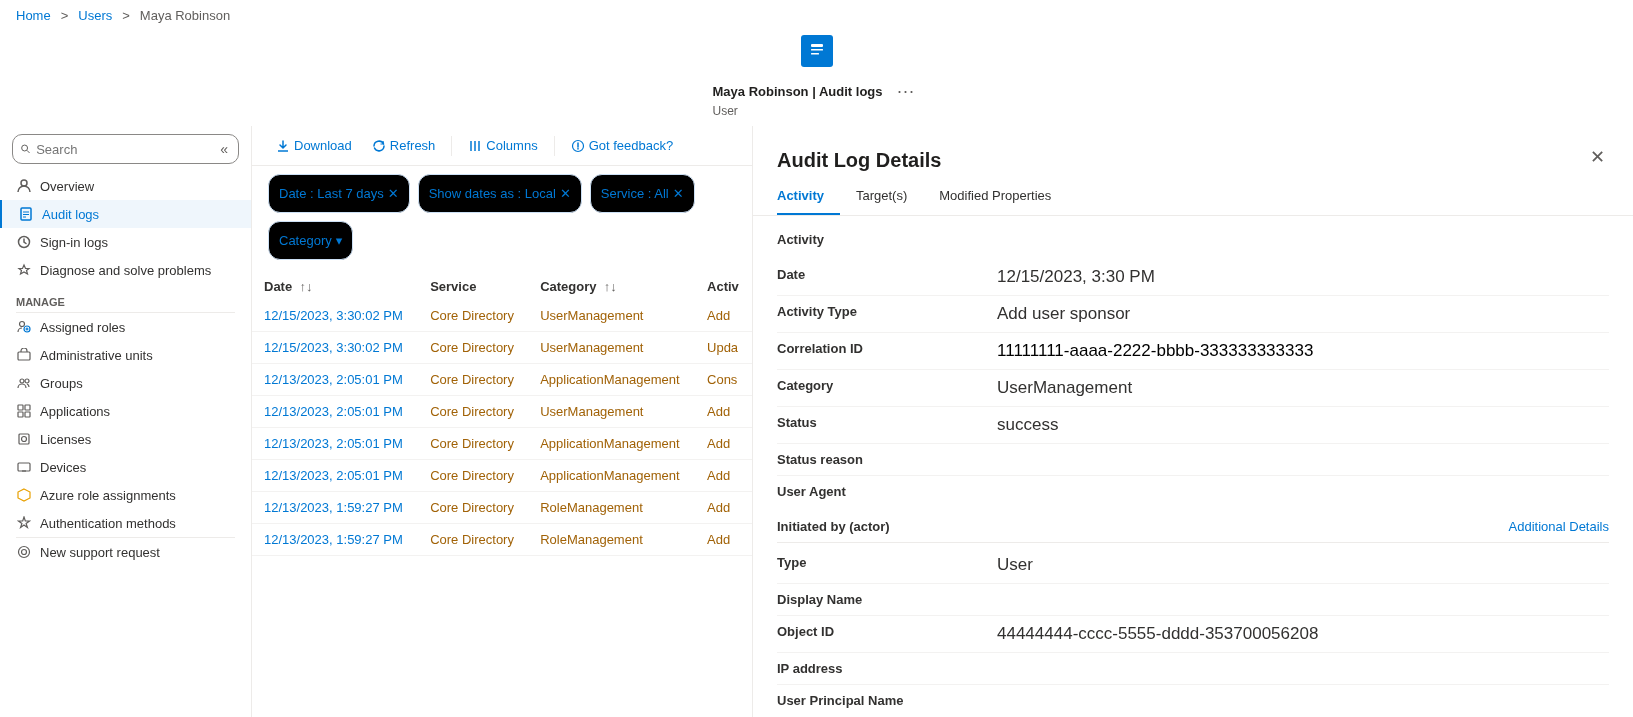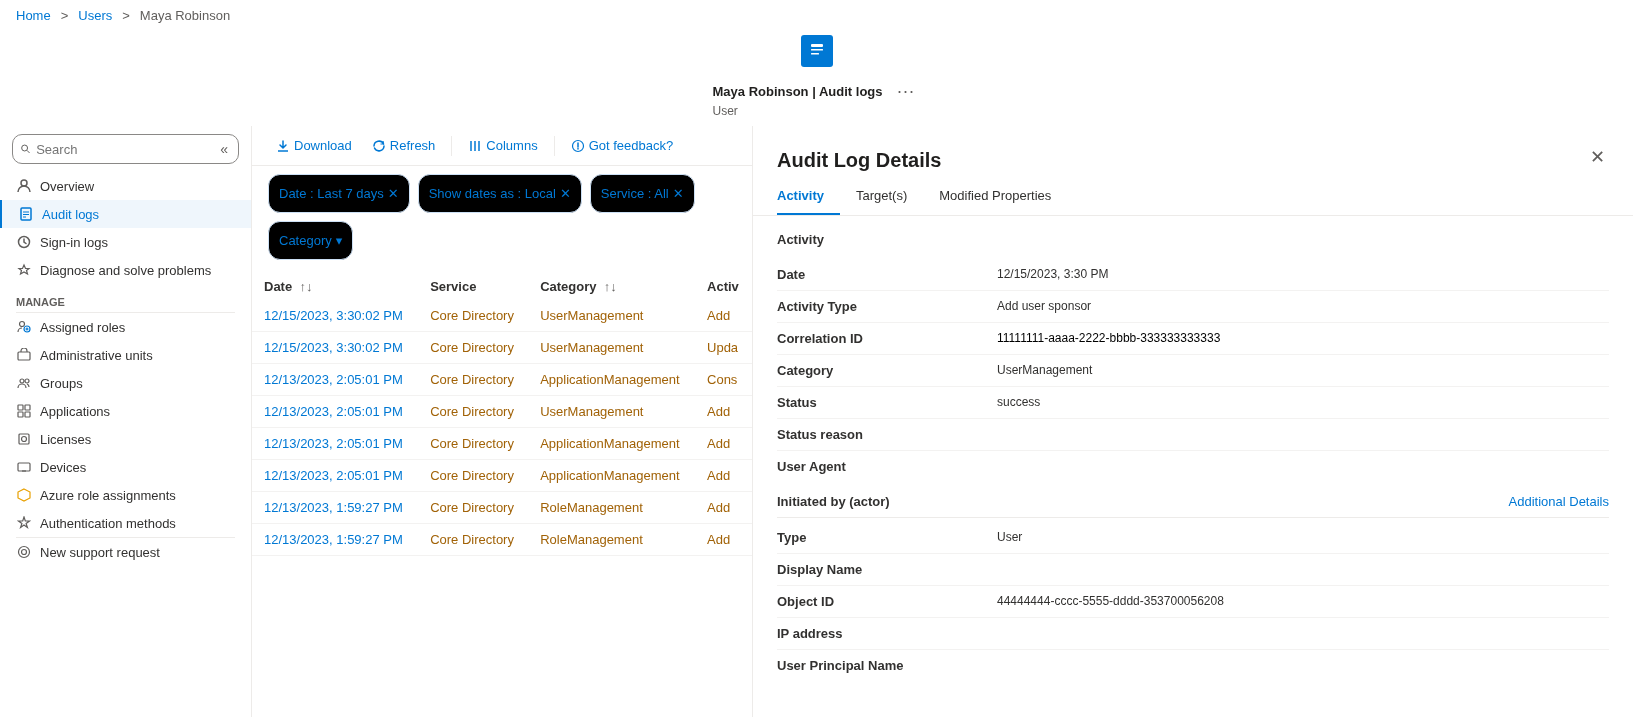--- a/index.html
+++ b/index.html
@@ -74,21 +74,21 @@
     .detail-tab:first-child { padding-left: 0; }
     .detail-tab.active { color: #0078d4; border-bottom: 2px solid #0078d4; font-weight: 600; }
 
     
     .detail-content { flex: 1; overflow-y: auto; padding: 16px 24px; }
     .detail-section-title { font-size: 13px; font-weight: 600; color: #323130; margin-bottom: 12px; }
 
     .detail-row { display: flex; align-items: flex-start; padding: 8px 0; border-bottom: 1px solid #f3f2f1; }
     .detail-row:last-child { border-bottom: none; }
     .detail-label { width: 220px; font-size: 13px; font-weight: 600; color: #323130; flex-shrink: 0; }
-    .detail-value { flex: 1; font-size: 12px; color: #323130; word-break: break-all; }
+    .detail-value { flex: 1; font-size: 17px; color: #323130; word-break: break-all; }
     .detail-value.link { color: #000000; }
 
     .section-header-row { display: flex; align-items: center; justify-content: space-between; padding: 12px 0 4px 0; }
     .section-header-label { font-size: 13px; font-weight: 600; color: #323130; }
     .additional-details-link { font-size: 13px; color: #0078d4; cursor: pointer; }
 
     .divider { height: 1px; background: #edebe9; margin: 4px 0; }
   </style>
 </head>
 <body>

